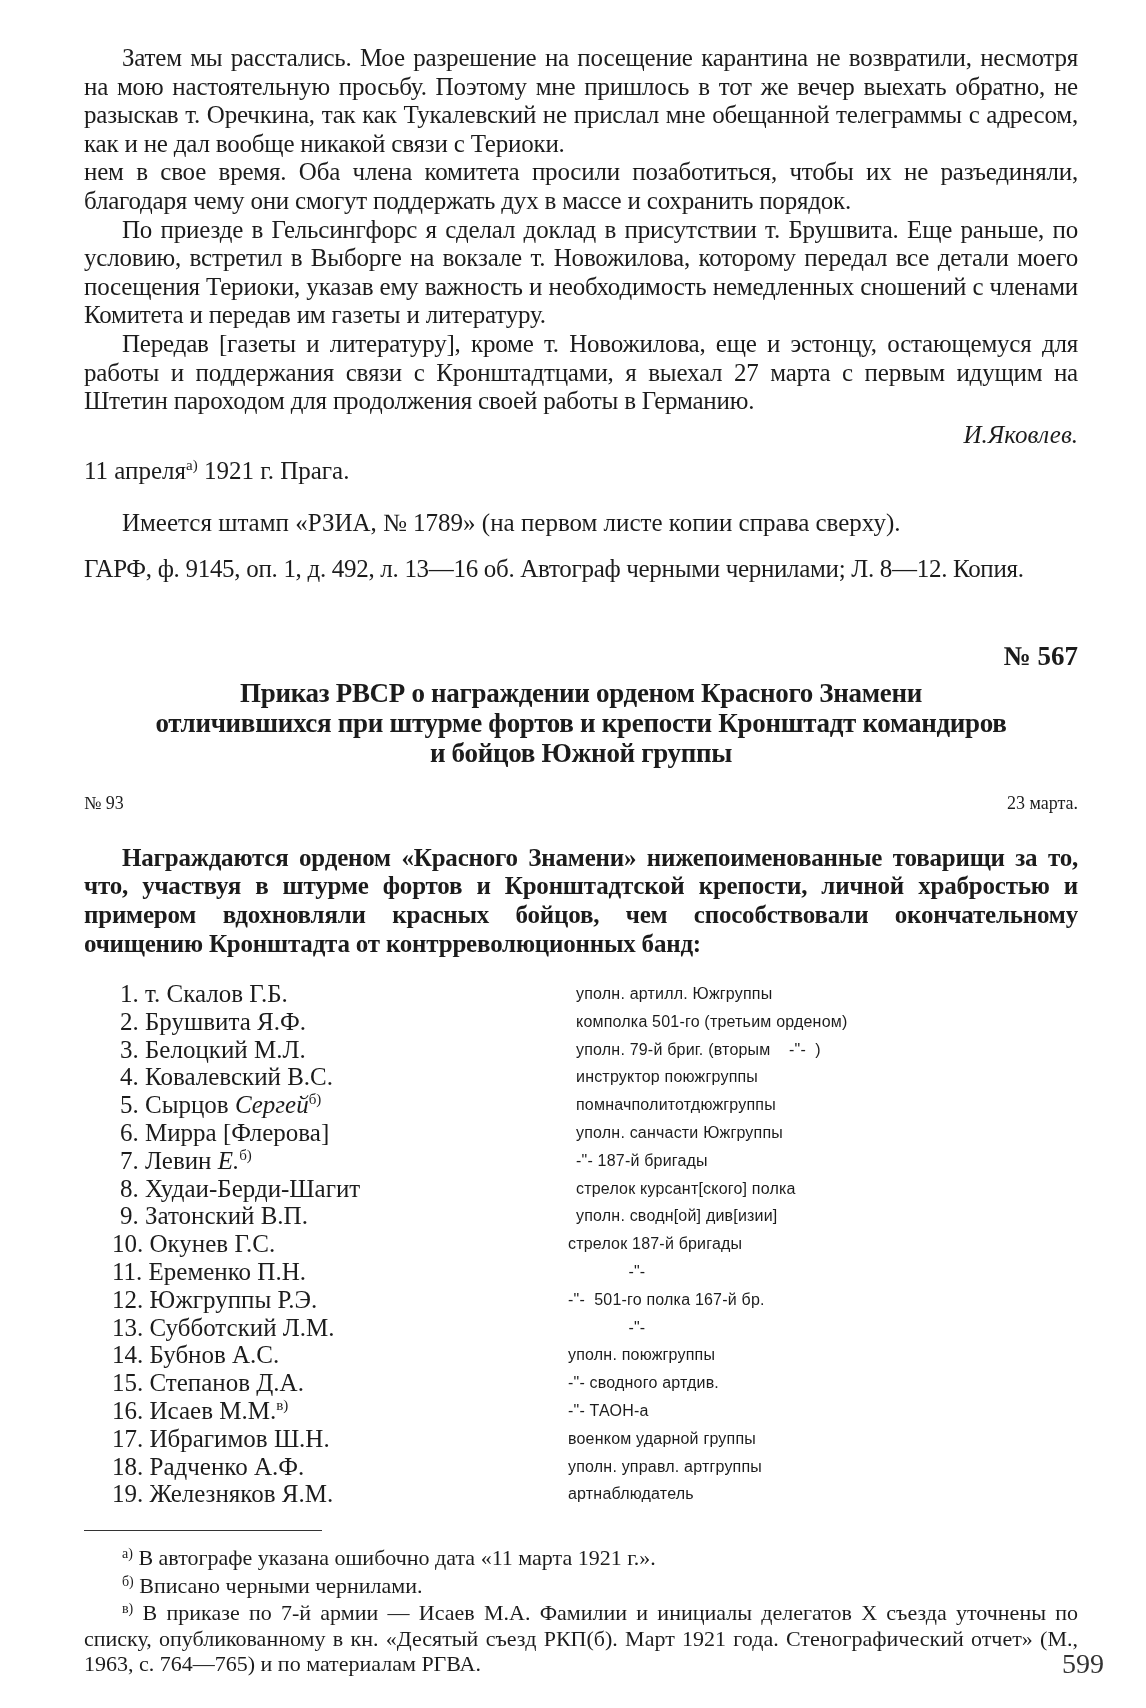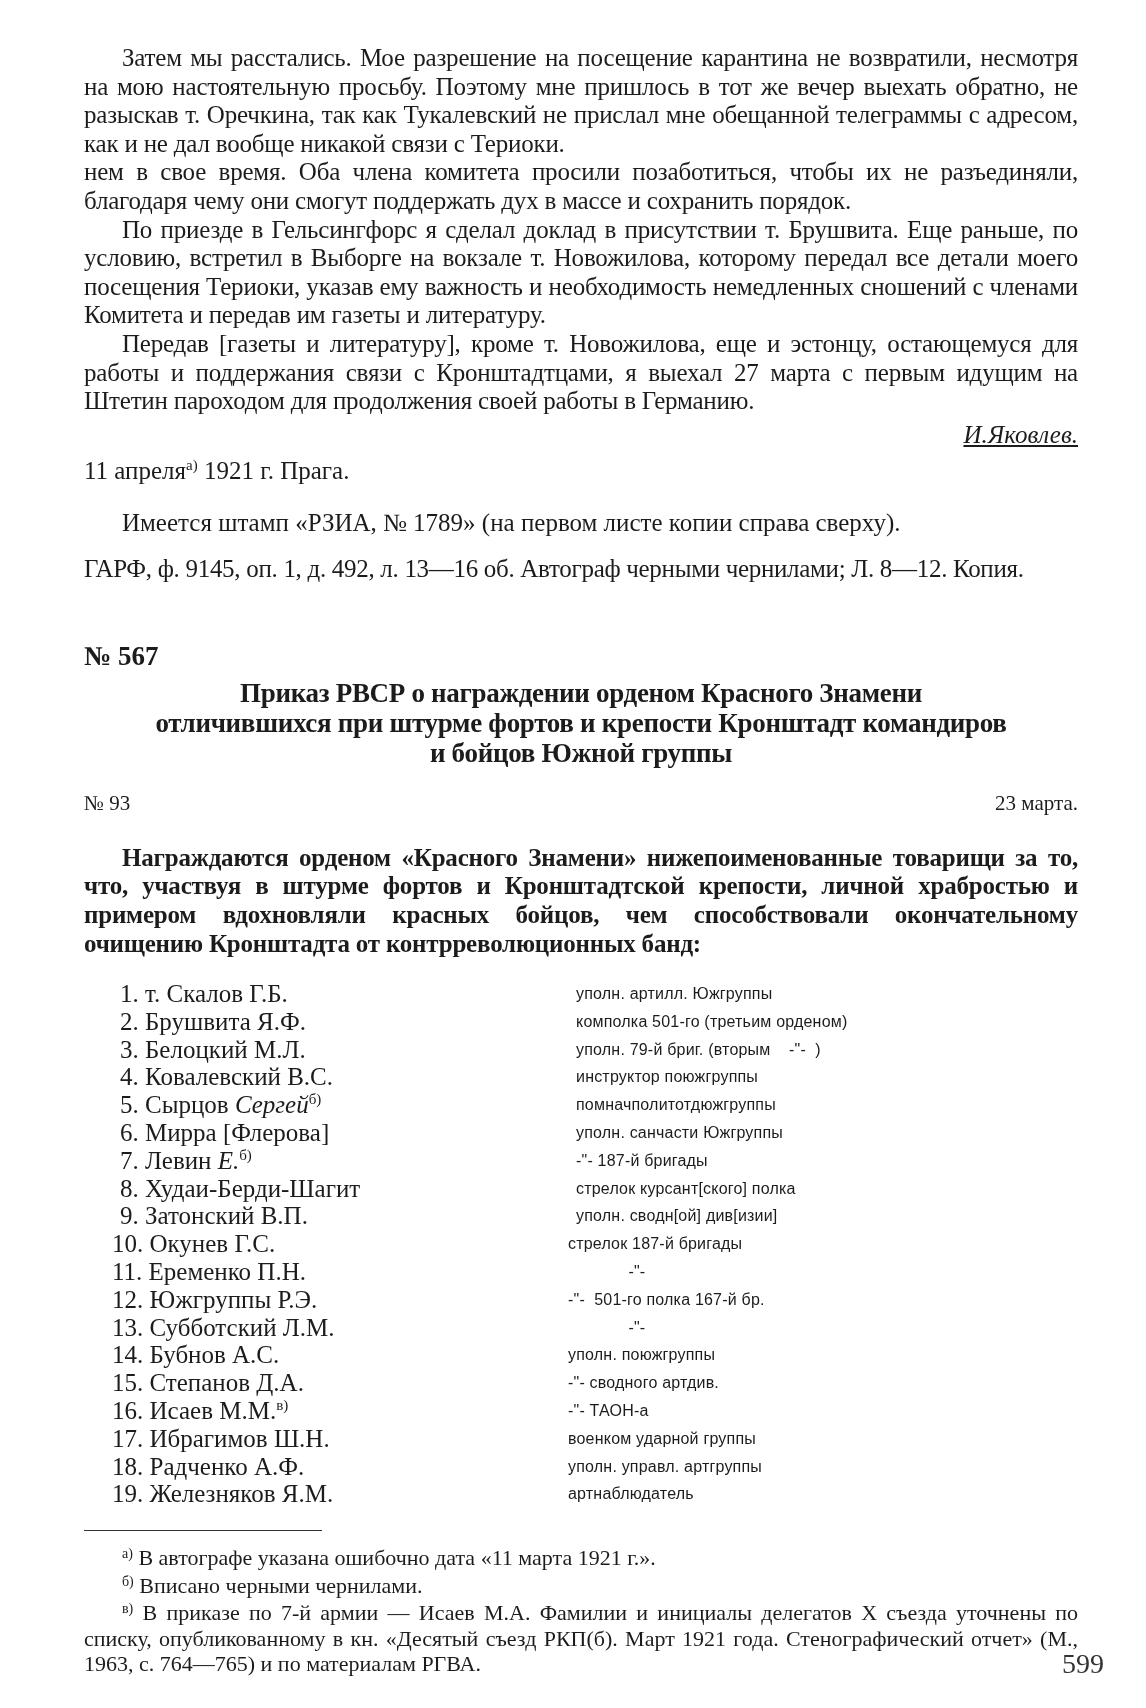--- a/index.html
+++ b/index.html
@@ -28,21 +28,20 @@
       margin: 0;
       letter-spacing: -0.2px;
     }
     .indent { text-indent: 38px; }
     .signature {
       font-size: 25px;
       font-style: italic;
       text-align: right;
       margin-top: 4px;
       line-height: 30px;
-      text-decoration: underline;
     }
     .date-place {
       font-size: 25px;
       line-height: 30px;
       margin-top: 6px;
     }
     sup { font-size: 15px; vertical-align: 9px; line-height: 0; }
     .stamp {
       font-size: 25px;
       line-height: 30px;
@@ -51,36 +50,36 @@
     }
     .archive {
       font-size: 25px;
       line-height: 30px;
       margin-top: 16px;
       letter-spacing: -0.3px;
     }
     .doc-number {
       font-size: 27px;
       font-weight: bold;
-      text-align: left;
+      text-align: right;
       margin-top: 56px;
       line-height: 32px;
     }
     .doc-title {
       font-size: 27px;
       font-weight: bold;
       text-align: center;
       line-height: 30px;
       margin-top: 6px;
       letter-spacing: -0.3px;
     }
     .order-line {
       display: flex;
       justify-content: space-between;
-      font-size: 21px;
+      font-size: 18px;
       margin-top: 20px;
       line-height: 30px;
       text-align: right;
     }
     .intro {
       margin-top: 26px;
       font-weight: bold;
     }
     .awardees {
       margin-top: 22px;

